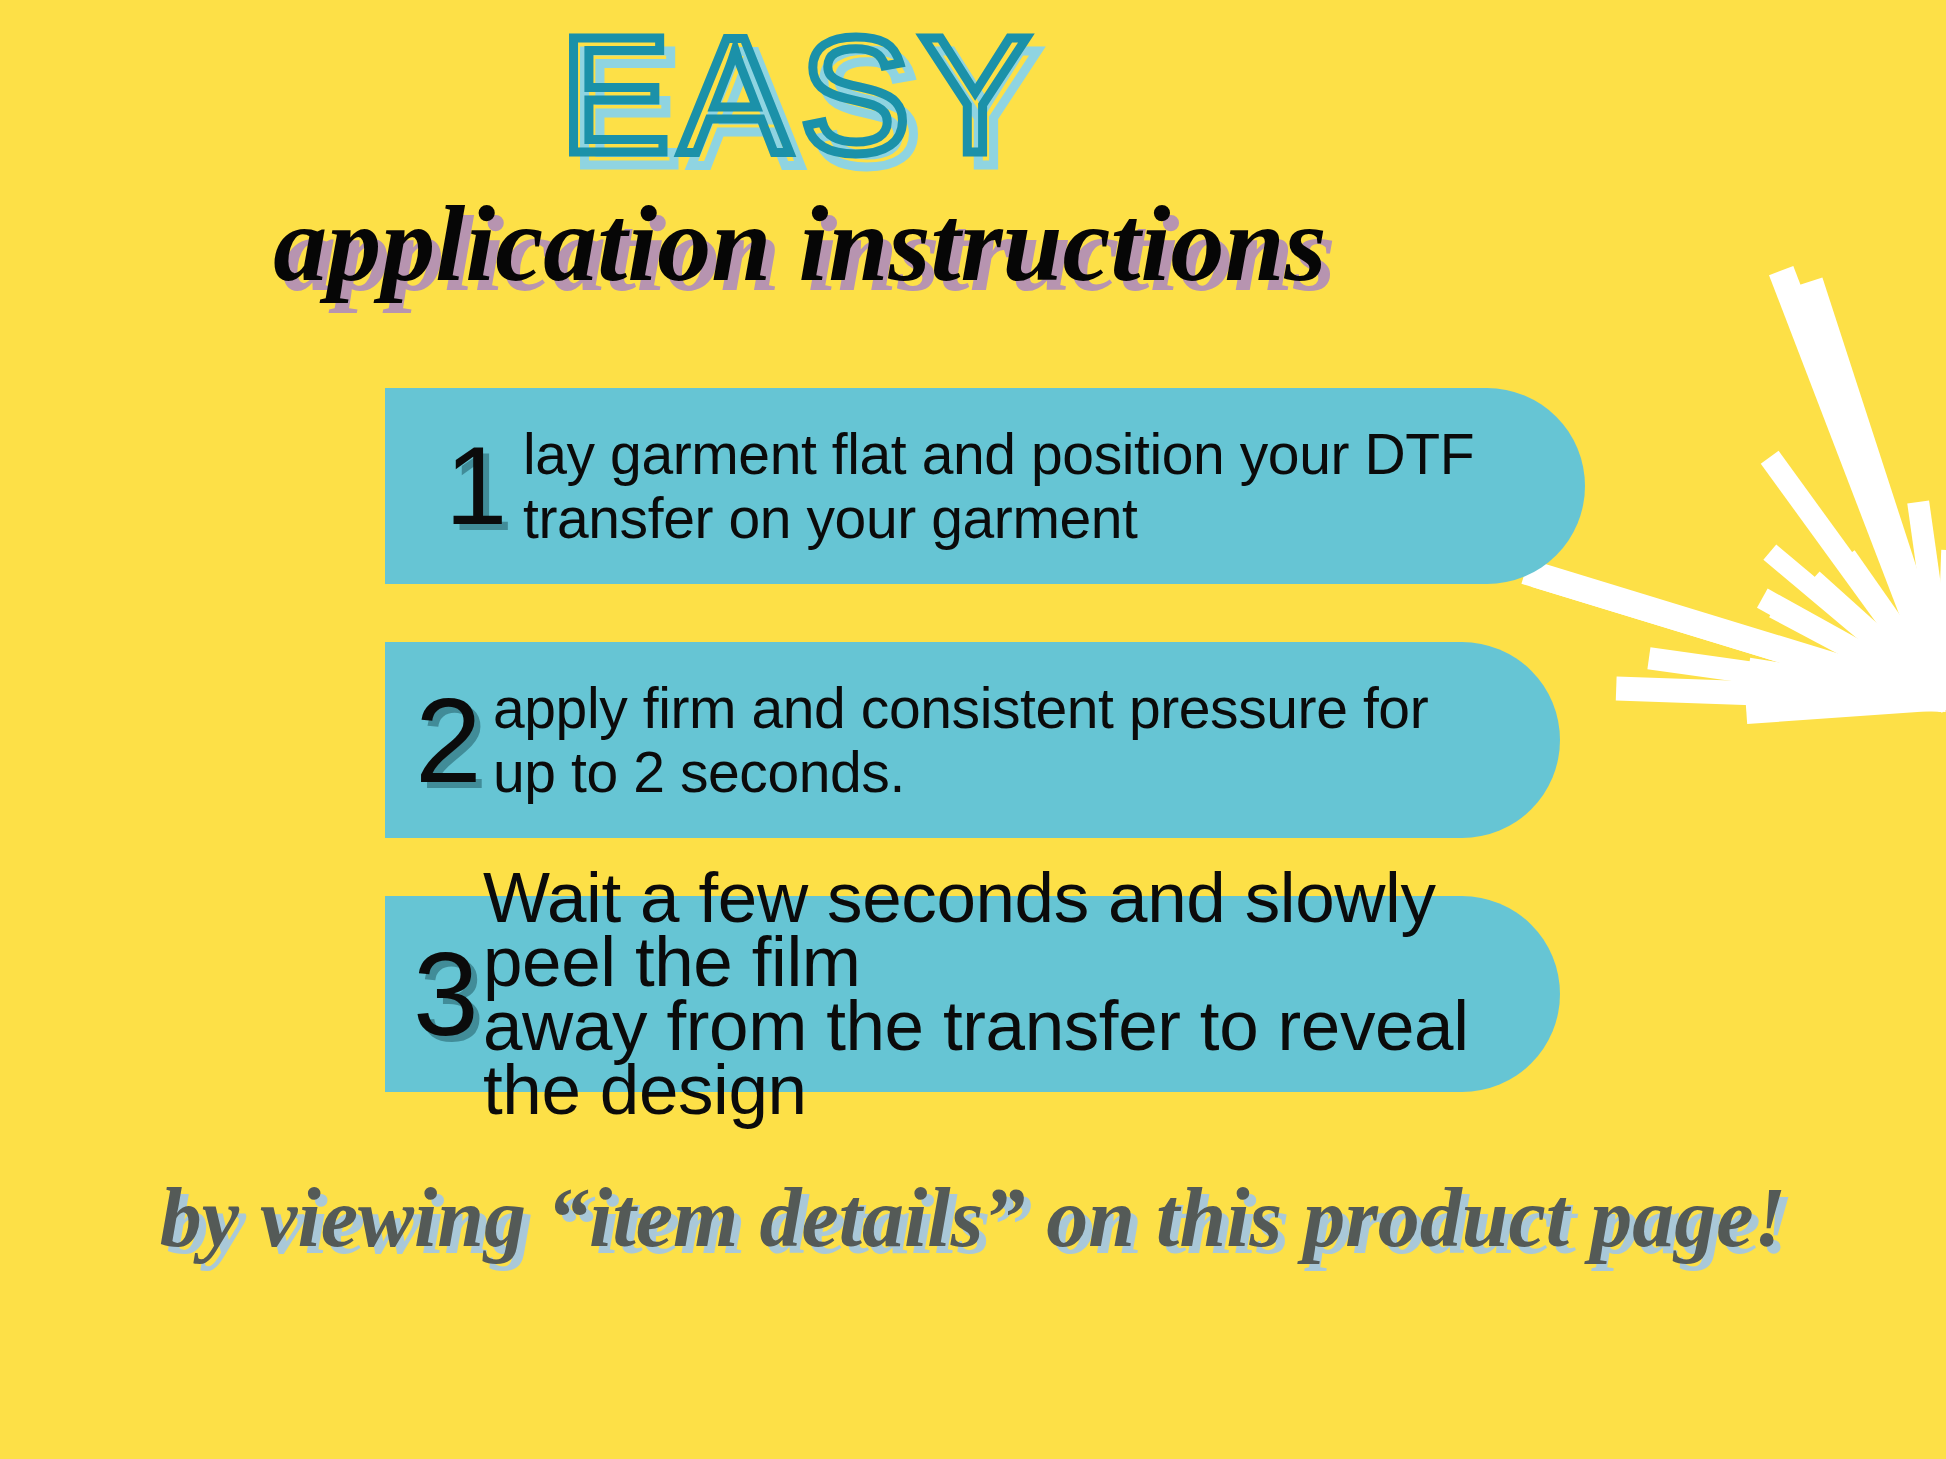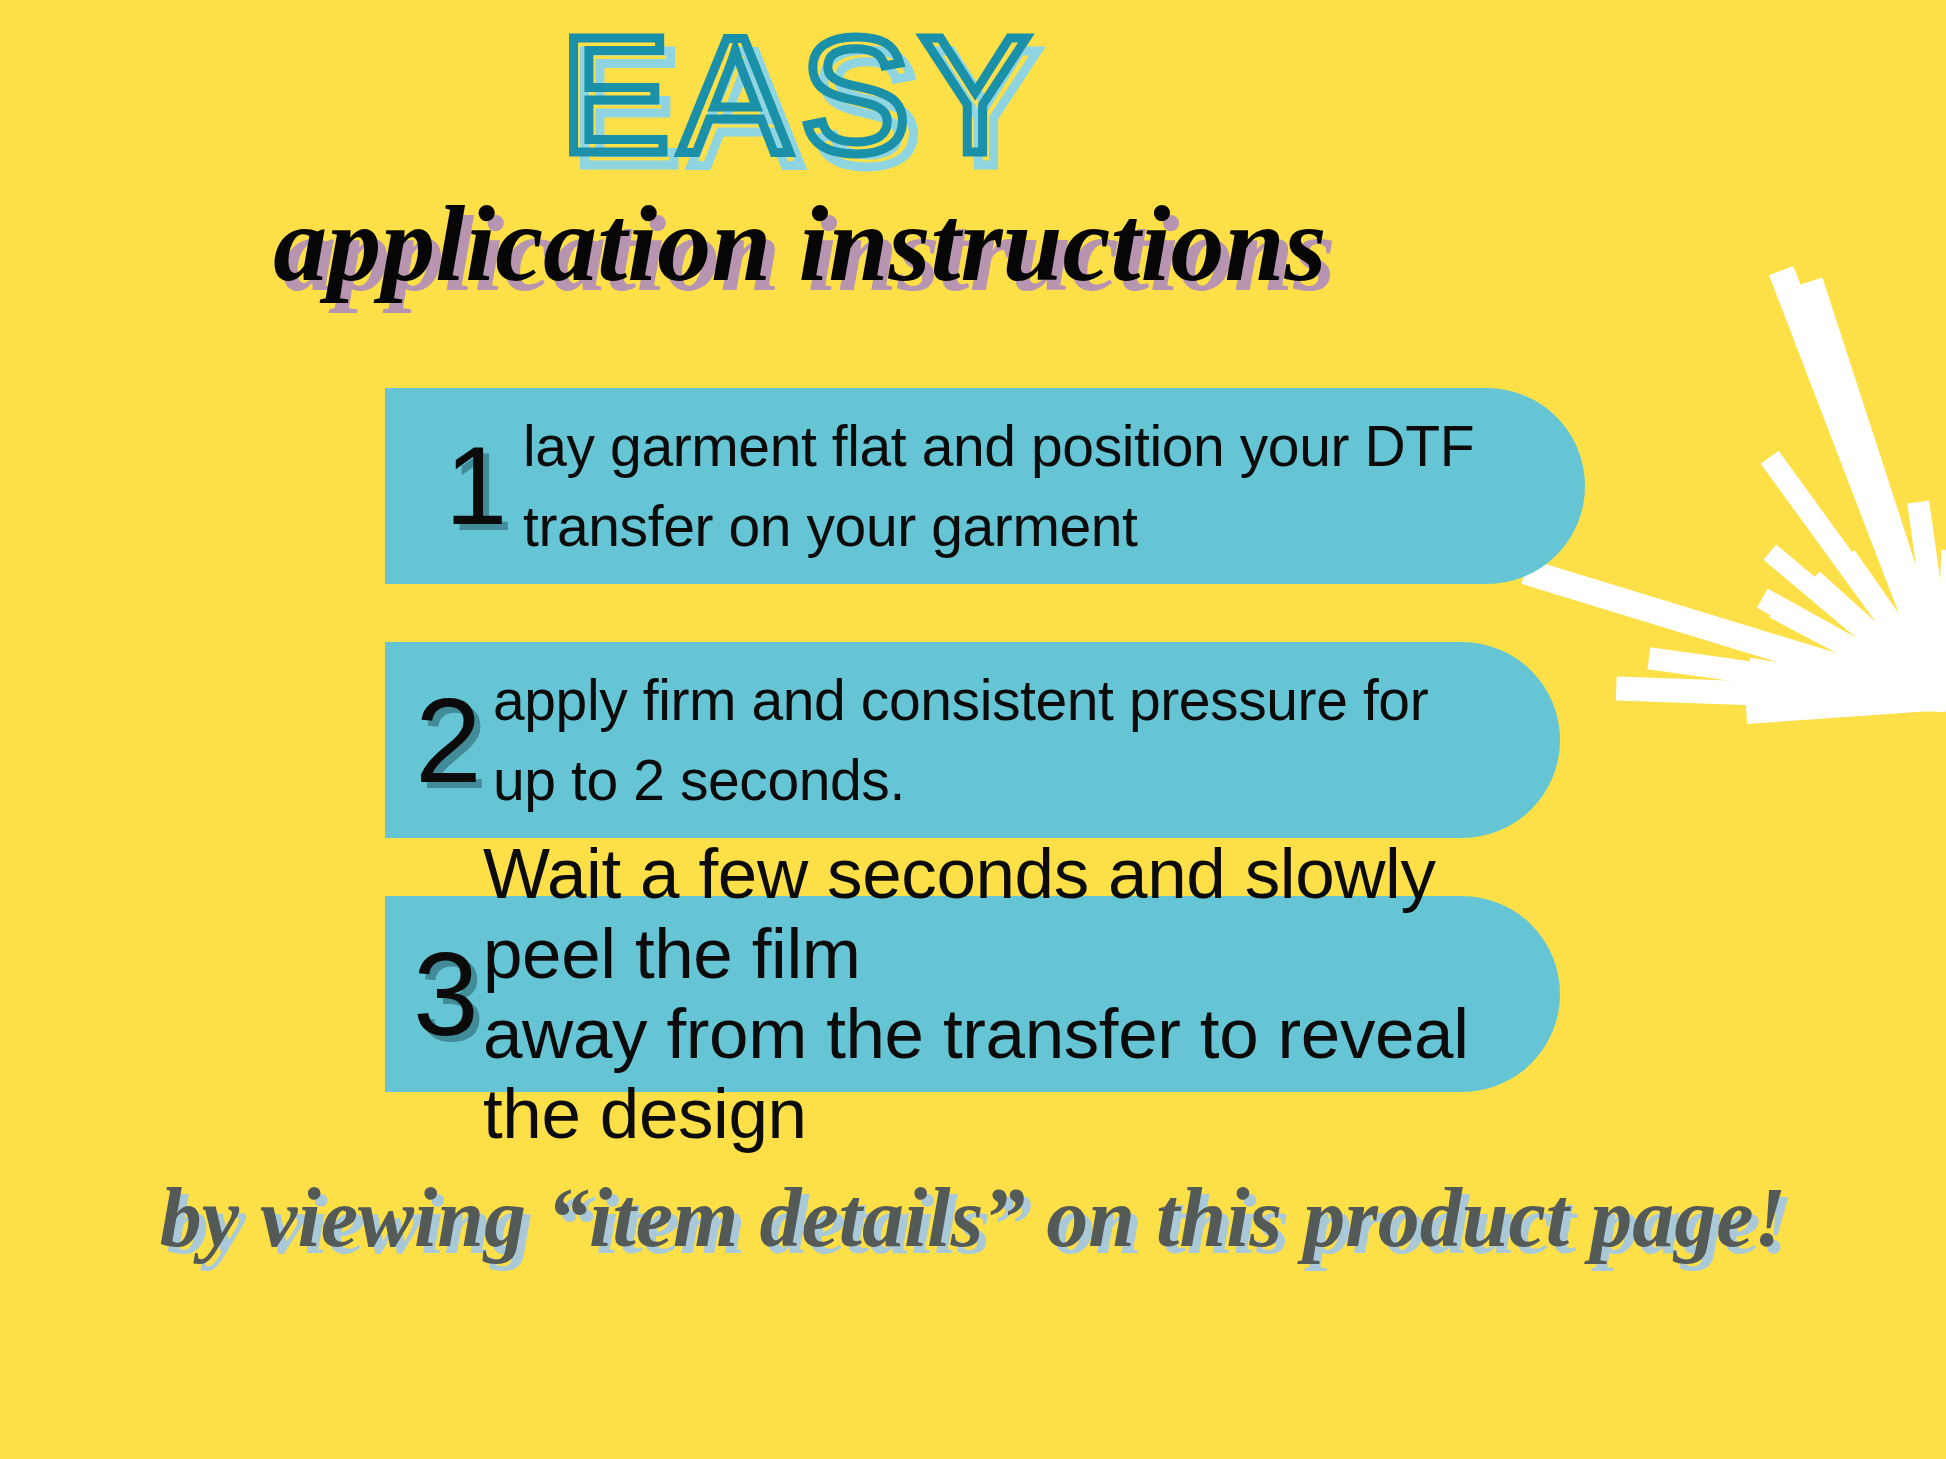--- a/index.html
+++ b/index.html
@@ -104,21 +104,21 @@
     flex: 0 0 auto;
     width: 78px;
     text-align: left;
   }
   .step-2 .step-num { font-size: 120px; }
   .step-3 .step-num { font-size: 118px; width: 70px; }
 
   .step-text {
     font-family: "Liberation Sans", sans-serif;
     font-size: 57px;
-    line-height: 80px;
+    line-height: 64px;
     color: #0b0b0b;
     white-space: pre-line;
     letter-spacing: -0.4px;
   }
   .step-3 .step-text { font-size: 71px; }
 
   
   .footer {
     position: absolute;
     left: 0;

